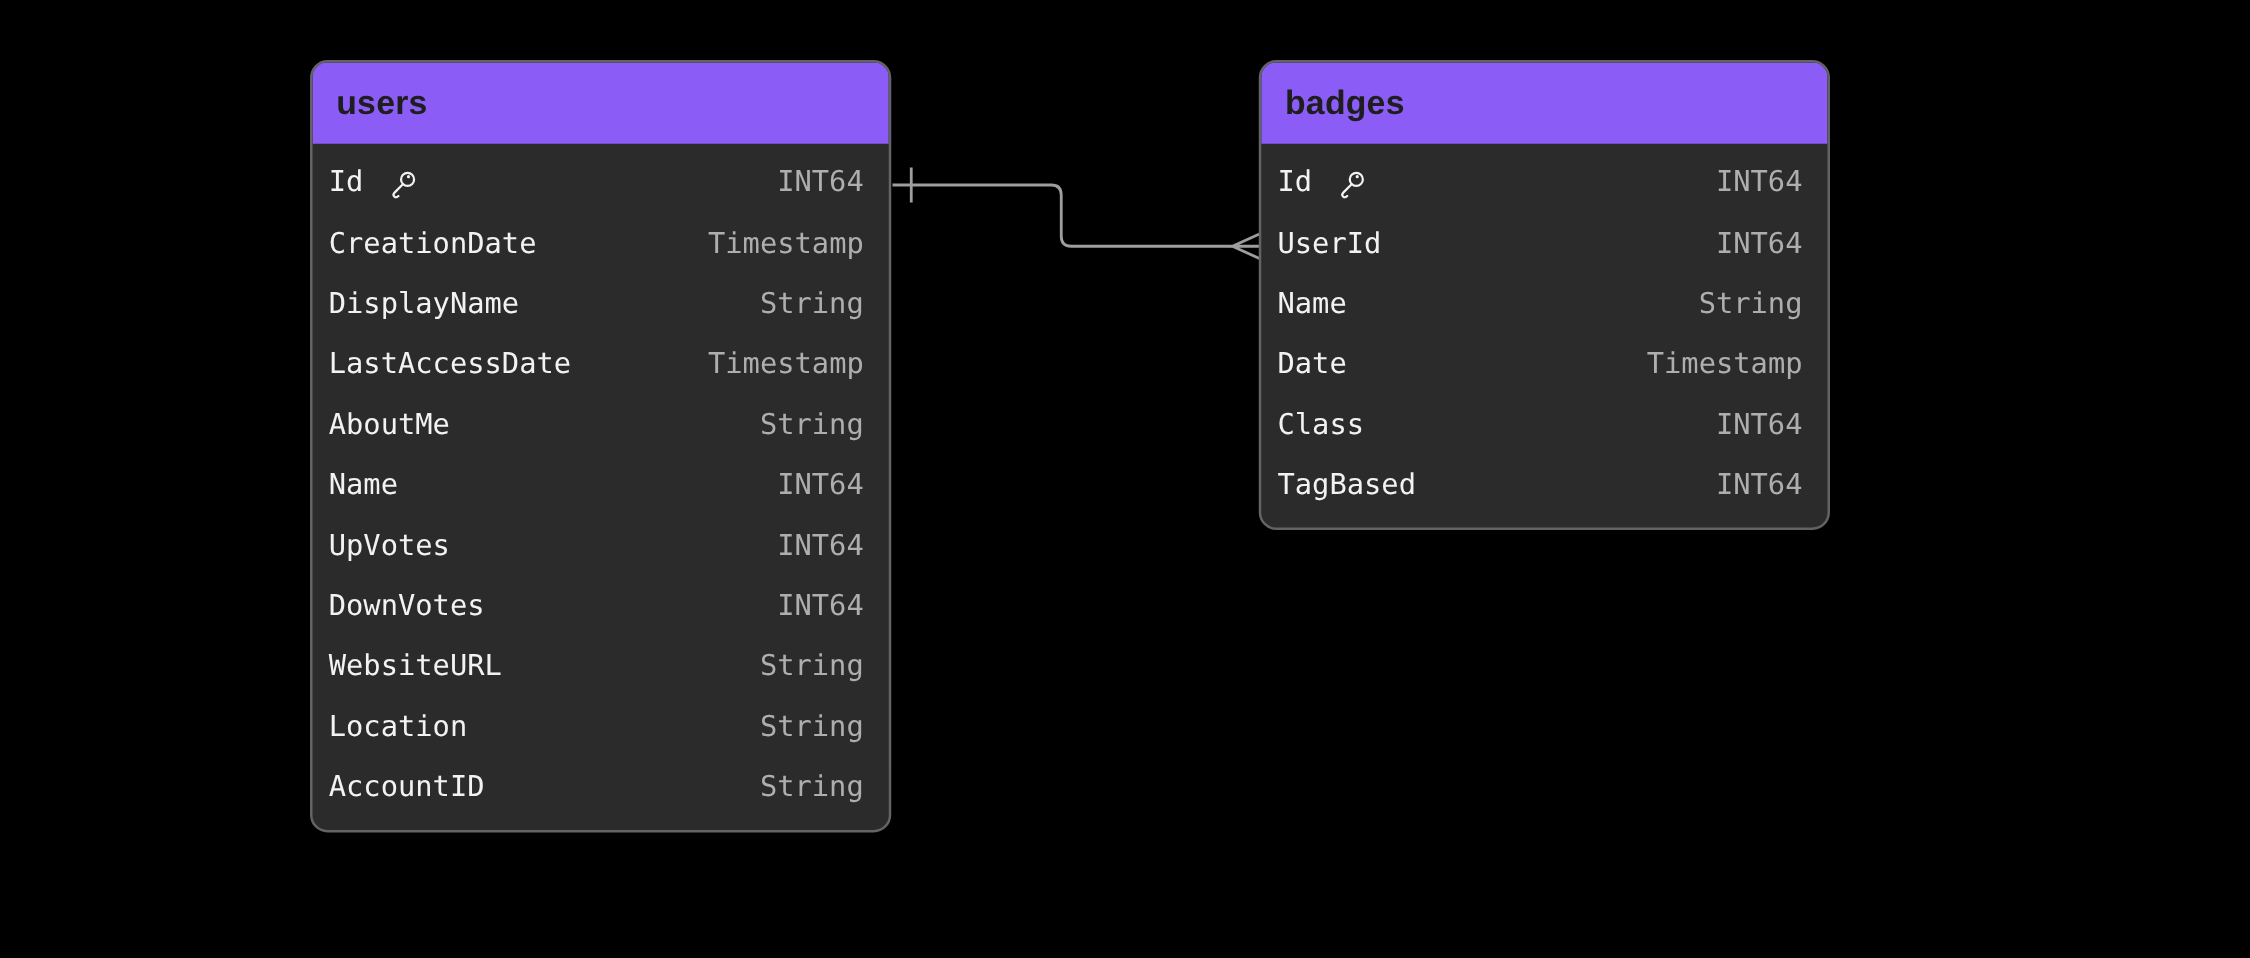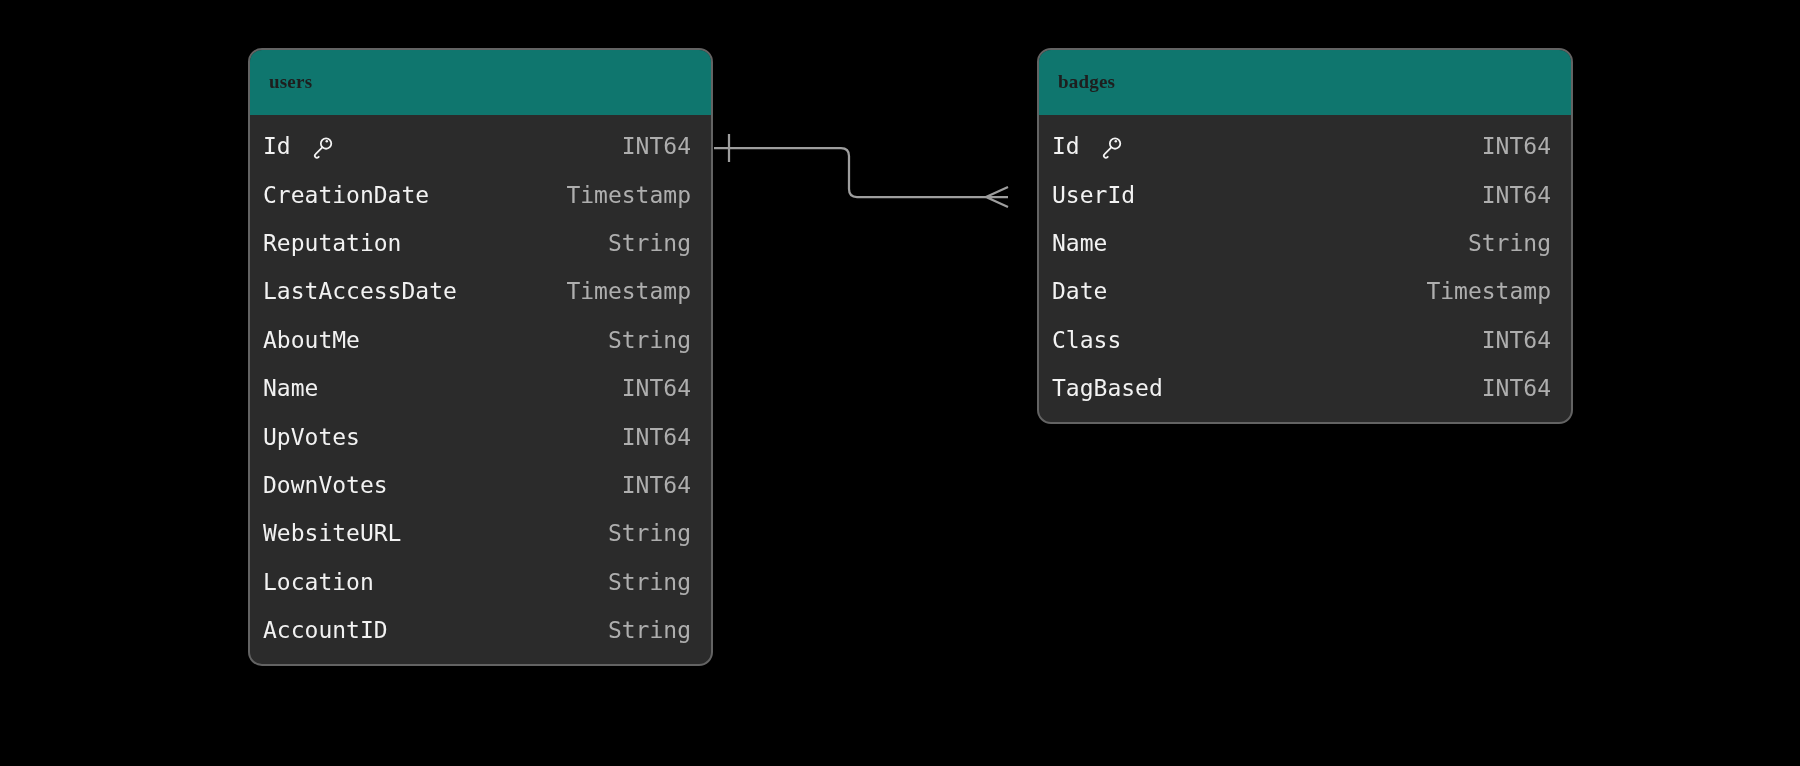--- a/index.html
+++ b/index.html
@@ -21,32 +21,32 @@
   }
 
   .table-card {
     position: absolute;
     background: #2b2b2b;
     border: 2.5px solid #636363;
     border-radius: 14px;
     overflow: hidden;
   }
   .card-users  { left: 248px;  top: 48px; width: 465px; }
-  .card-badges { left: 1037px; top: 48px; width: 536px; }
+  .card-badges { left: 1007px; top: 48px; width: 457px; }
 
   .card-header {
     height: 64.5px;
     display: flex;
     align-items: center;
     padding: 0 19px;
-    background: #0f766e;
+    background: #8b5cf6;
     color: #1e1e1e;
-    font-family: Liberation Serif, serif;
+    font-family: Liberation Sans, sans-serif;
     font-weight: 700;
-    font-size: 19px;
+    font-size: 27px;
     letter-spacing: 0.2px;
   }
 
   .fields { padding: 8px 0 9px; }
 
   .field-row {
     height: 48.4px;
     display: flex;
     align-items: center;
     justify-content: space-between;
@@ -101,21 +101,21 @@
         <span class="field-type">INT64</span>
       </div>
 
 
       <div class="field-row">
         <span class="field-name">CreationDate</span>
         <span class="field-type">Timestamp</span>
       </div>
 
       <div class="field-row">
-        <span class="field-name">Reputation</span>
+        <span class="field-name">DisplayName</span>
         <span class="field-type">String</span>
       </div>
 
       <div class="field-row">
         <span class="field-name">LastAccessDate</span>
         <span class="field-type">Timestamp</span>
       </div>
 
       <div class="field-row">
         <span class="field-name">AboutMe</span>

